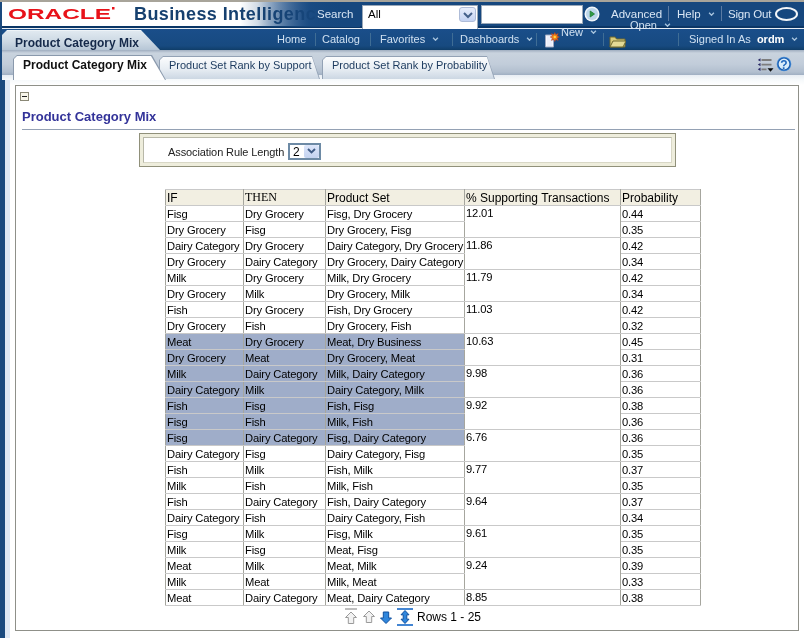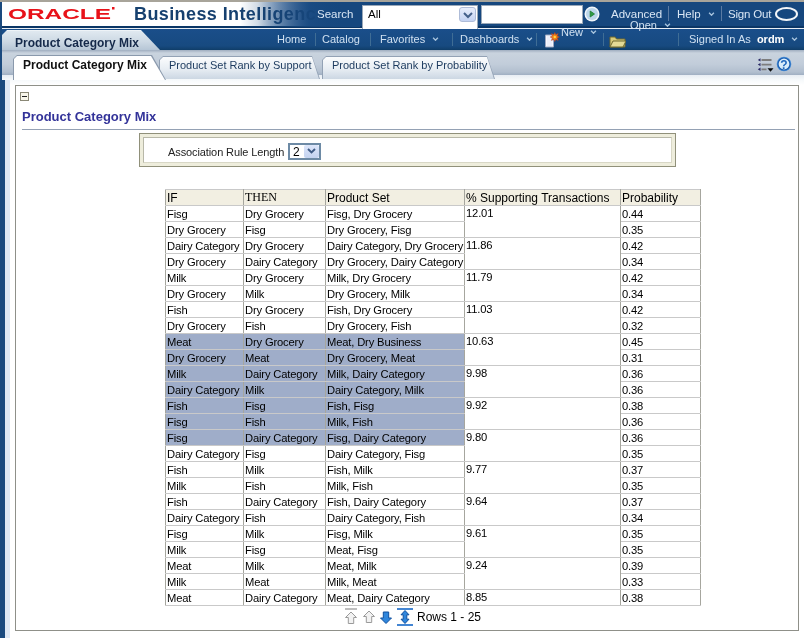--- a/index.html
+++ b/index.html
@@ -317,21 +317,21 @@
     <tr class="hl">
           <td class="h">Fisg</td>
           <td class="h">Fish</td>
           <td class="h">Milk, Fish</td>
           <td class="num">0.36</td>
         </tr>
     <tr class="hl">
           <td class="h">Fisg</td>
           <td class="h">Dairy Category</td>
           <td class="h">Fisg, Dairy Category</td>
-          <td class="num pct" rowspan="2">9.80</td>
+          <td class="num pct" rowspan="2">6.76</td>
           <td class="num">0.36</td>
         </tr>
     <tr>
           <td class="h">Dairy Category</td>
           <td class="h">Fisg</td>
           <td class="h">Dairy Category, Fisg</td>
           <td class="num">0.35</td>
         </tr>
     <tr>
           <td class="h">Fish</td>

